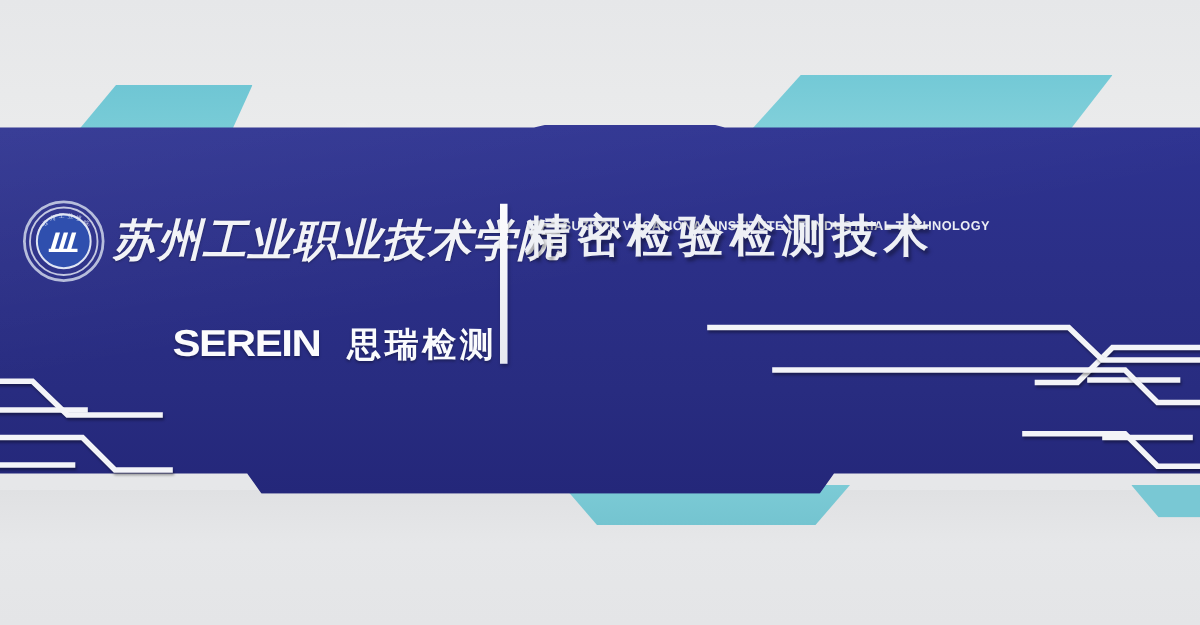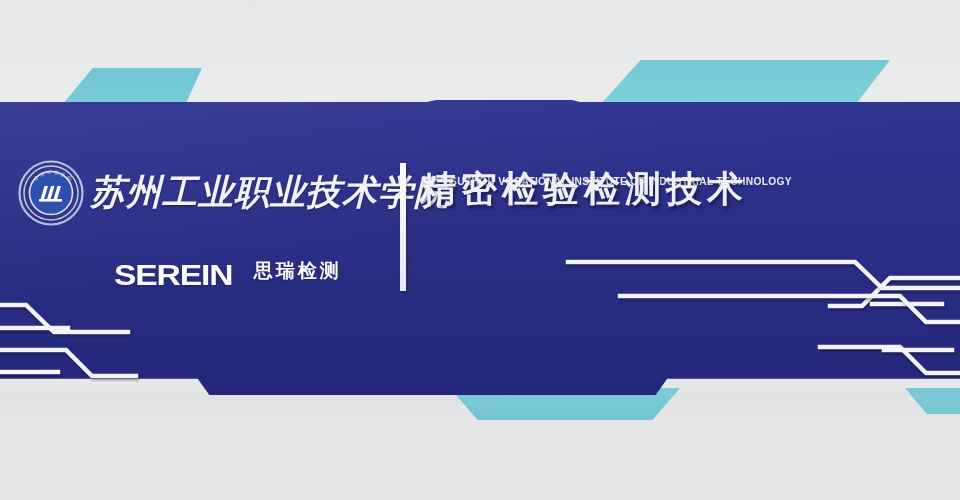--- a/index.html
+++ b/index.html
@@ -90,31 +90,31 @@
     color:#f2f3f7;letter-spacing:1px;font-style:italic;
     text-shadow:0 1px 2px rgba(0,0,0,.35);
     white-space:nowrap;
   }
   .uni-en{
     font-size:10.2px;line-height:14px;font-weight:700;
     color:#eceef4;letter-spacing:.35px;white-space:nowrap;
     margin-top:2px;
   }
   .serein{
-    position:absolute;left:96px;top:98px;display:flex;white-space:nowrap;
+    position:absolute;left:120px;top:98px;display:flex;align-items:center;white-space:nowrap;
   }
   .serein-en{
     font-size:30px;font-weight:800;color:#fbfbfd;letter-spacing:-1px;
     font-family:"Liberation Sans","DejaVu Sans",sans-serif;
     transform:scaleX(1.12);transform-origin:left center;
     text-shadow:0 1px 2px rgba(0,0,0,.3);
   }
   .serein-cn{
     margin-left:34px;
-    font-size:19px;font-weight:700;color:#fafbfd;letter-spacing:3px;
+    font-size:27px;font-weight:700;color:#fafbfd;letter-spacing:3px;
     font-family:"Liberation Serif","DejaVu Serif",serif;
     text-shadow:0 1px 2px rgba(0,0,0,.3);
   }
 
   
   .divider{
     position:absolute;left:400px;top:163px;width:6px;height:128px;
     background:linear-gradient(180deg,#fdfdfe,#e7e9ef);
     box-shadow:1px 2px 3px rgba(0,0,0,.3);
   }

